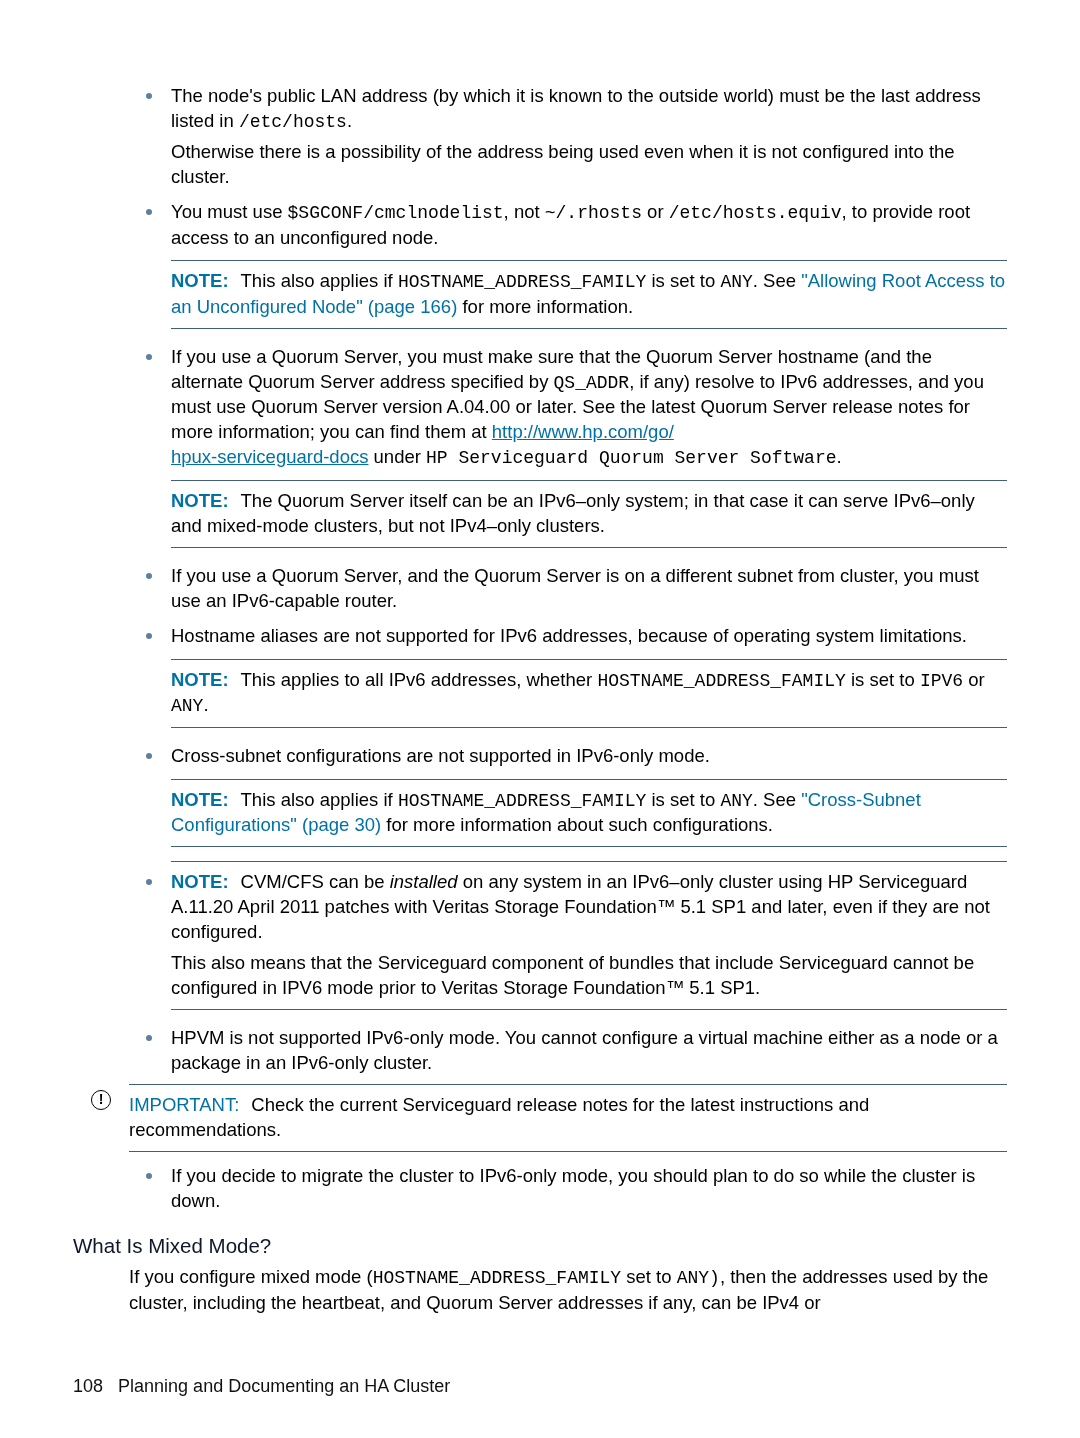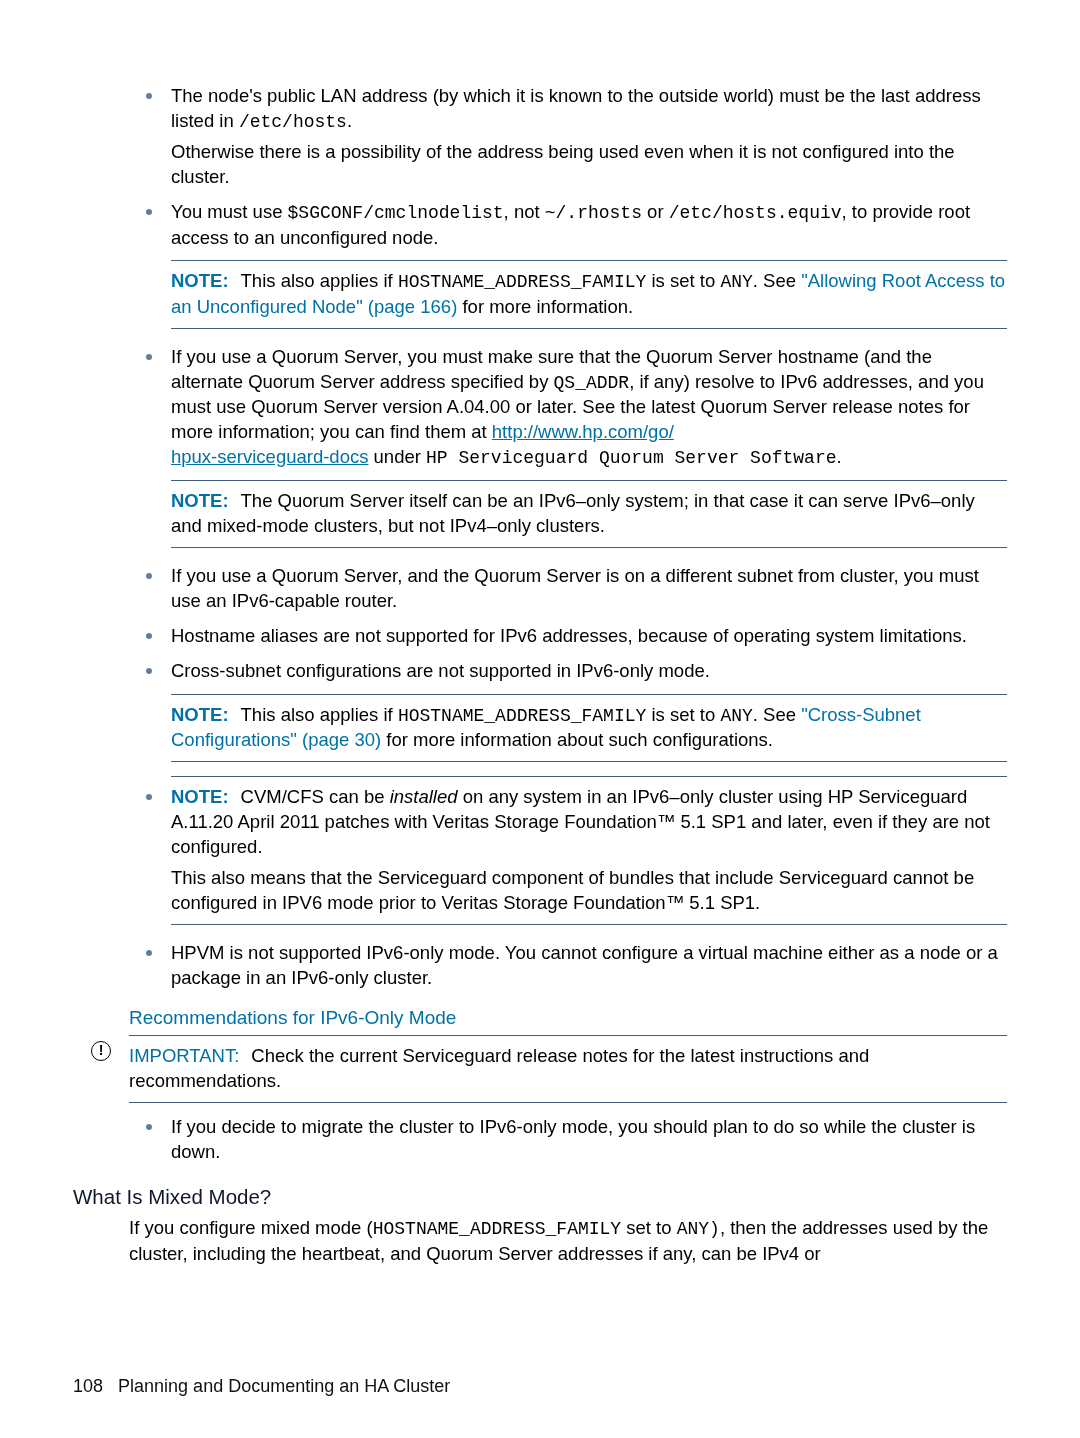--- a/index.html
+++ b/index.html
@@ -140,20 +140,23 @@
         <span>If you use a Quorum Server, you must make sure that the Quorum Server hostname (and the alternate Quorum Server address specified by </span><span class="mono">QS_ADDR</span><span>, if any) resolve to IPv6 addresses, and you must use Quorum Server version A.04.00 or later. See the latest Quorum Server release notes for more information; you can find them at </span><span class="link-u">http://www.hp.com/go/</span><br><span class="link-u">hpux-serviceguard-docs</span><span> under </span><span class="mono">HP Serviceguard Quorum Server Software</span><span>.</span>
         <div class="notebox">
           <span class="note-label">NOTE:</span><span>The Quorum Server itself can be an IPv6–only system; in that case it can serve IPv6–only and mixed-mode clusters, but not IPv4–only clusters.</span>
         </div>
       </li>
 
       <li><span>If you use a Quorum Server, and the Quorum Server is on a different subnet from cluster, you must use an IPv6-capable router.</span></li>
 
       <li>
         <span>Hostname aliases are not supported for IPv6 addresses, because of operating system limitations.</span>
+        <div class="notebox">
+          <span class="note-label">NOTE:</span><span>This applies to all IPv6 addresses, whether </span><span class="mono">HOSTNAME_ADDRESS_FAMILY</span><span> is set to </span><span class="mono">IPV6</span><span> or </span><span class="mono">ANY</span><span>.</span>
+        </div>
       </li>
 
       <li>
         <span>Cross-subnet configurations are not supported in IPv6-only mode.</span>
         <div class="notebox">
           <span class="note-label">NOTE:</span><span>This also applies if </span><span class="mono">HOSTNAME_ADDRESS_FAMILY</span><span> is set to </span><span class="mono">ANY</span><span>. See </span><span class="link">"Cross-Subnet Configurations" (page 30)</span><span> for more information about such configurations.</span>
         </div>
       </li>
 
       <li>
@@ -162,21 +165,20 @@
             <span class="note-label">NOTE:</span><span>CVM/CFS can be </span><em>installed</em><span> on any system in an IPv6–only cluster using HP Serviceguard A.11.20 April 2011 patches with Veritas Storage Foundation™ 5.1 SP1 and later, even if they are not configured.</span>
           </div>
           <div class="para-after">This also means that the Serviceguard component of bundles that include Serviceguard cannot be configured in IPV6 mode prior to Veritas Storage Foundation™ 5.1 SP1.</div>
         </div>
       </li>
 
       <li><span>HPVM is not supported IPv6-only mode. You cannot configure a virtual machine either as a node or a package in an IPv6-only cluster.</span></li>
 
     </ul>
 
-    <div class="h-sub">Recommendations for IPv6-Only Mode</div>
   </div>
 
   <div class="important-row">
     <div class="imp-icon">
         <div class="circ">!</div>
       </div>
     <div class="important-box">
       <span class="imp-label">IMPORTANT:</span><span>Check the current Serviceguard release notes for the latest instructions and recommendations.</span>
     </div>
   </div>

